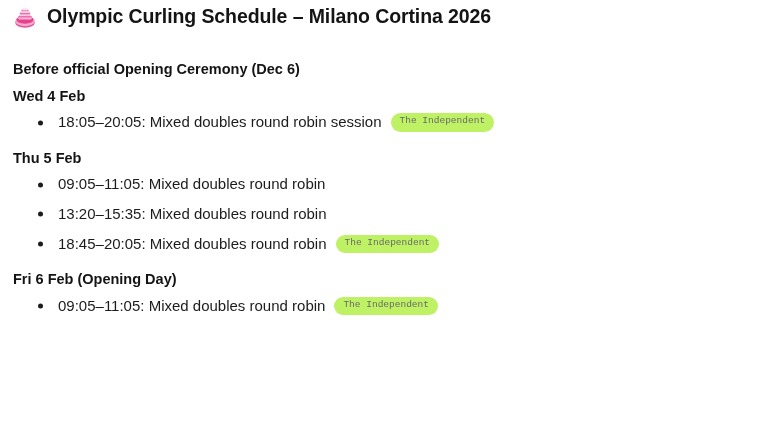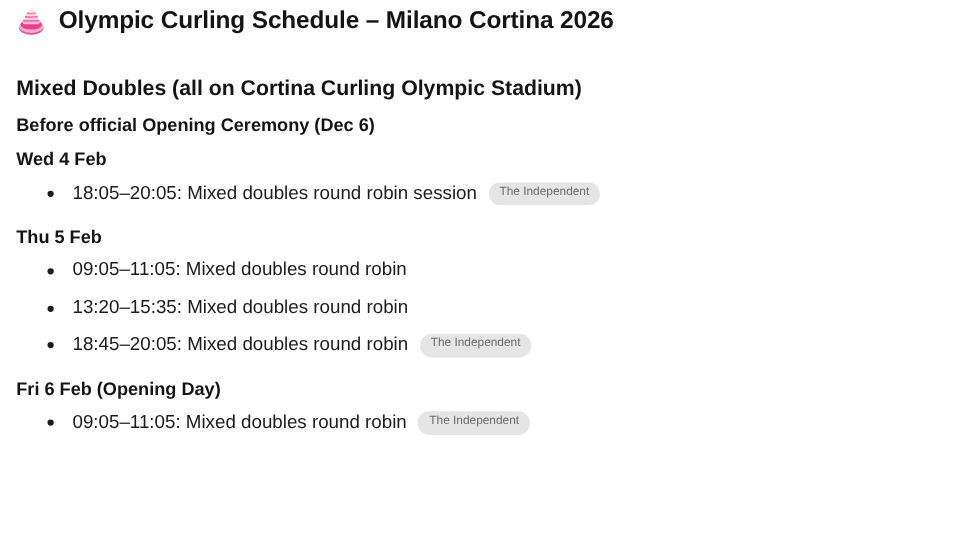--- a/index.html
+++ b/index.html
@@ -96,29 +96,30 @@
     border-radius: 50%;
     background: #1c1c1c;
   }
   .session-text { white-space: nowrap; }
 
   
   .cite-badge {
     display: inline-block;
     margin-left: 9px;
     padding: 3px 9px 4px;
-    background: #e5e5e5;
+    background: #bef264;
     color: #6a6a6a;
     font-size: 9.5px;
     line-height: 1.15;
     border-radius: 999px;
     white-space: nowrap;
     font-weight: normal;
     font-style: normal;
     vertical-align: middle;
+    font-family: Liberation Mono, monospace;
   }
 
   
   .closing-note {
     font-size: 15px;
     font-style: italic;
     line-height: 1.62;
     color: #1c1c1c;
     margin: 19px 0 0 1px;
     max-width: 760px;
@@ -140,21 +141,20 @@
         <rect x="9.6" y="10.6" width="12.8" height="4.2" rx="1" fill="#f9c9e1"></rect>
         <rect x="9.6" y="10.6" width="12.8" height="2" rx="1" fill="#ec6cab"></rect>
         <rect x="11.4" y="7.2" width="9.2" height="3.8" rx="1" fill="#fbd9ea"></rect>
         <rect x="11.4" y="7.2" width="9.2" height="1.8" rx="0.9" fill="#ee7fb6"></rect>
         <rect x="12.8" y="4.6" width="6.4" height="3" rx="1.2" fill="#fce4f0"></rect>
       </svg>
     </span>
     <span class="page-title">Olympic Curling Schedule – Milano Cortina 2026</span>
   </div>
 
-  <h2 class="section-heading">Mixed Doubles (all on Cortina Curling Olympic Stadium)</h2>
 
   <h3 class="sub-heading">Before official Opening Ceremony (Dec 6)</h3>
 
   <div id="days-container">
       <div class="group">
         <h4 class="day-heading">Wed 4 Feb</h4>
         <ul class="session-list">
           <li>
             <span class="session-text">18:05–20:05: Mixed doubles round robin session</span>
             <span class="cite-badge">The Independent</span>

